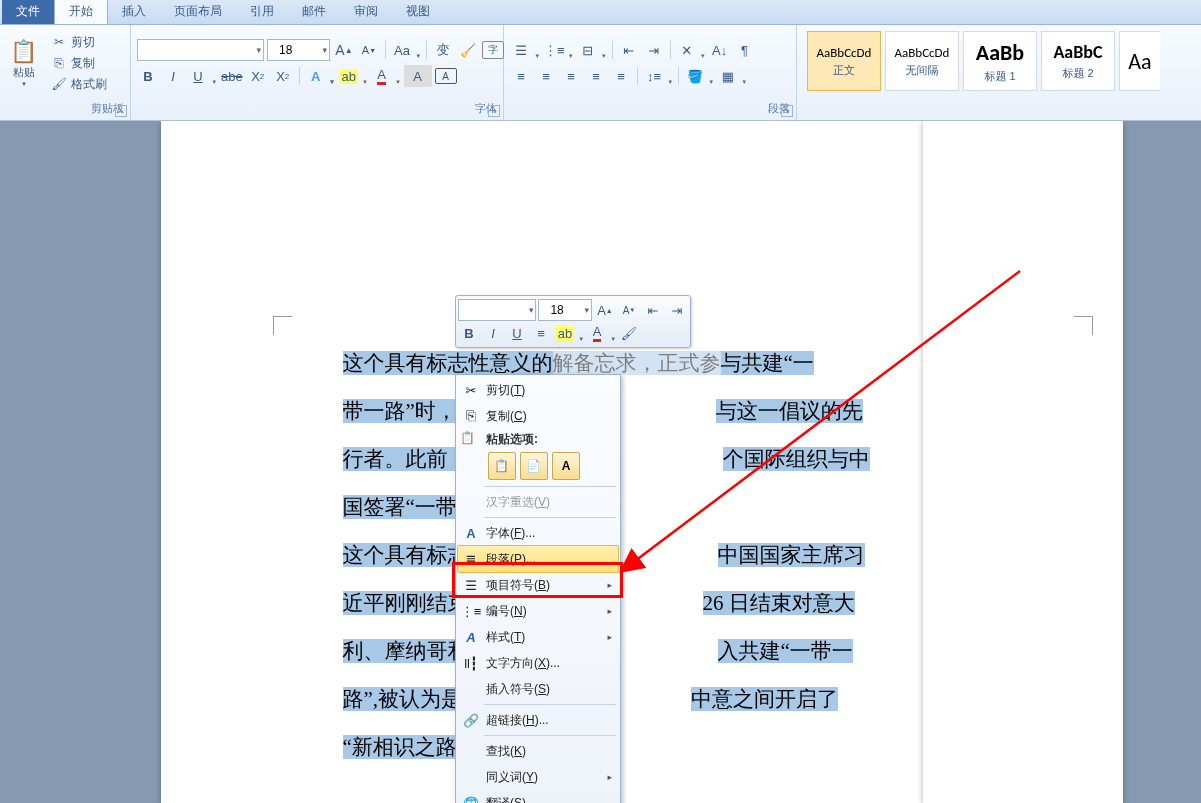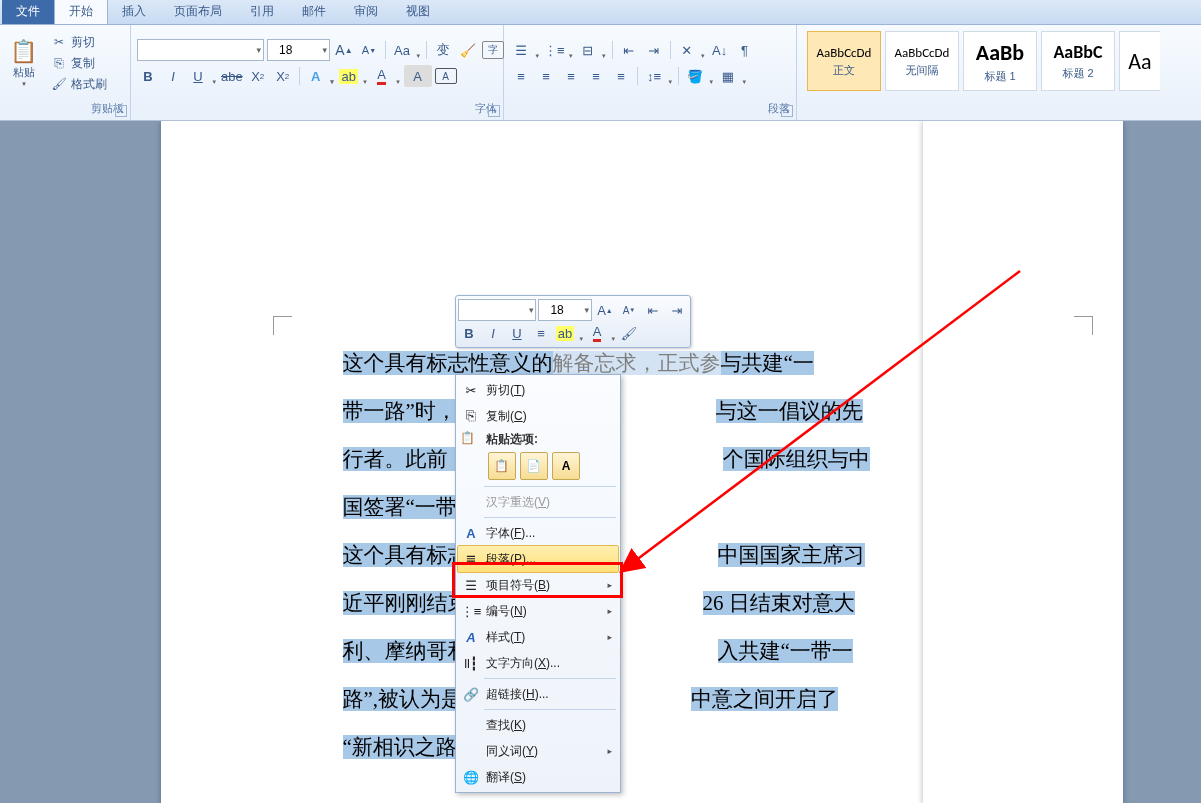--- a/index.html
+++ b/index.html
@@ -291,20 +291,23 @@
       </div>
     <div class="ctx-item">
         <span class="mi" style="color:#2a62b8;font-weight:bold;font-style:italic">A</span>
         <span>样式(<u class="acc">T</u>)</span>
         <span class="sub">▸</span>
       </div>
     <div class="ctx-item">
         <span class="mi">ll┇</span>
         <span>文字方向(<u class="acc">X</u>)...</span>
       </div>
+    <div class="ctx-item">
+        <span>插入符号(<u class="acc">S</u>)</span>
+      </div>
     <div class="ctx-sep"></div>
     <div class="ctx-item">
         <span class="mi">🔗</span>
         <span>超链接(<u class="acc">H</u>)...</span>
       </div>
     <div class="ctx-sep"></div>
     <div class="ctx-item">
         <span>查找(<u class="acc">K</u>)</span>
       </div>
     <div class="ctx-item">

